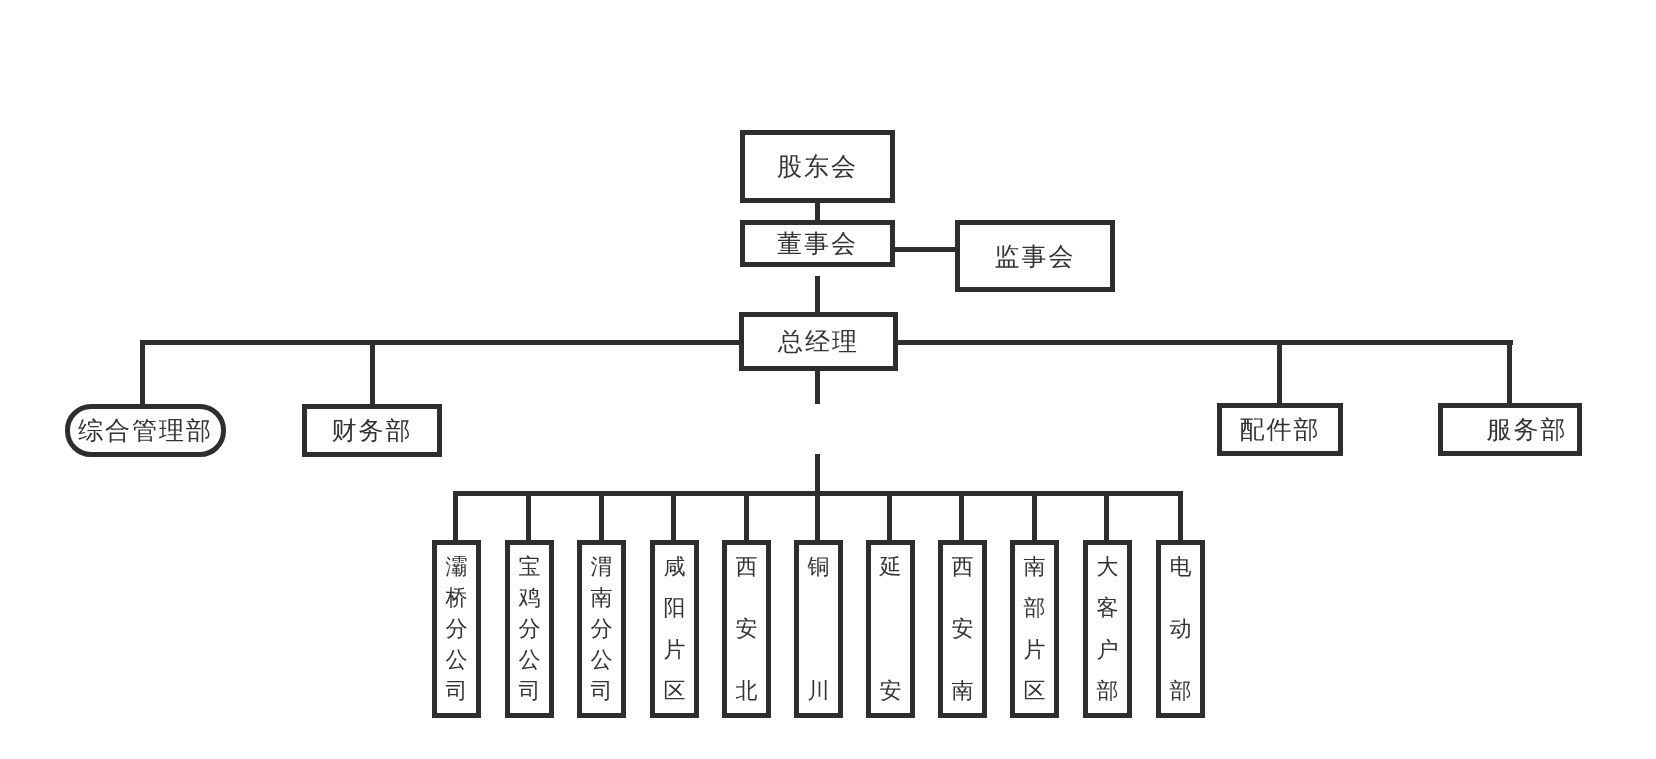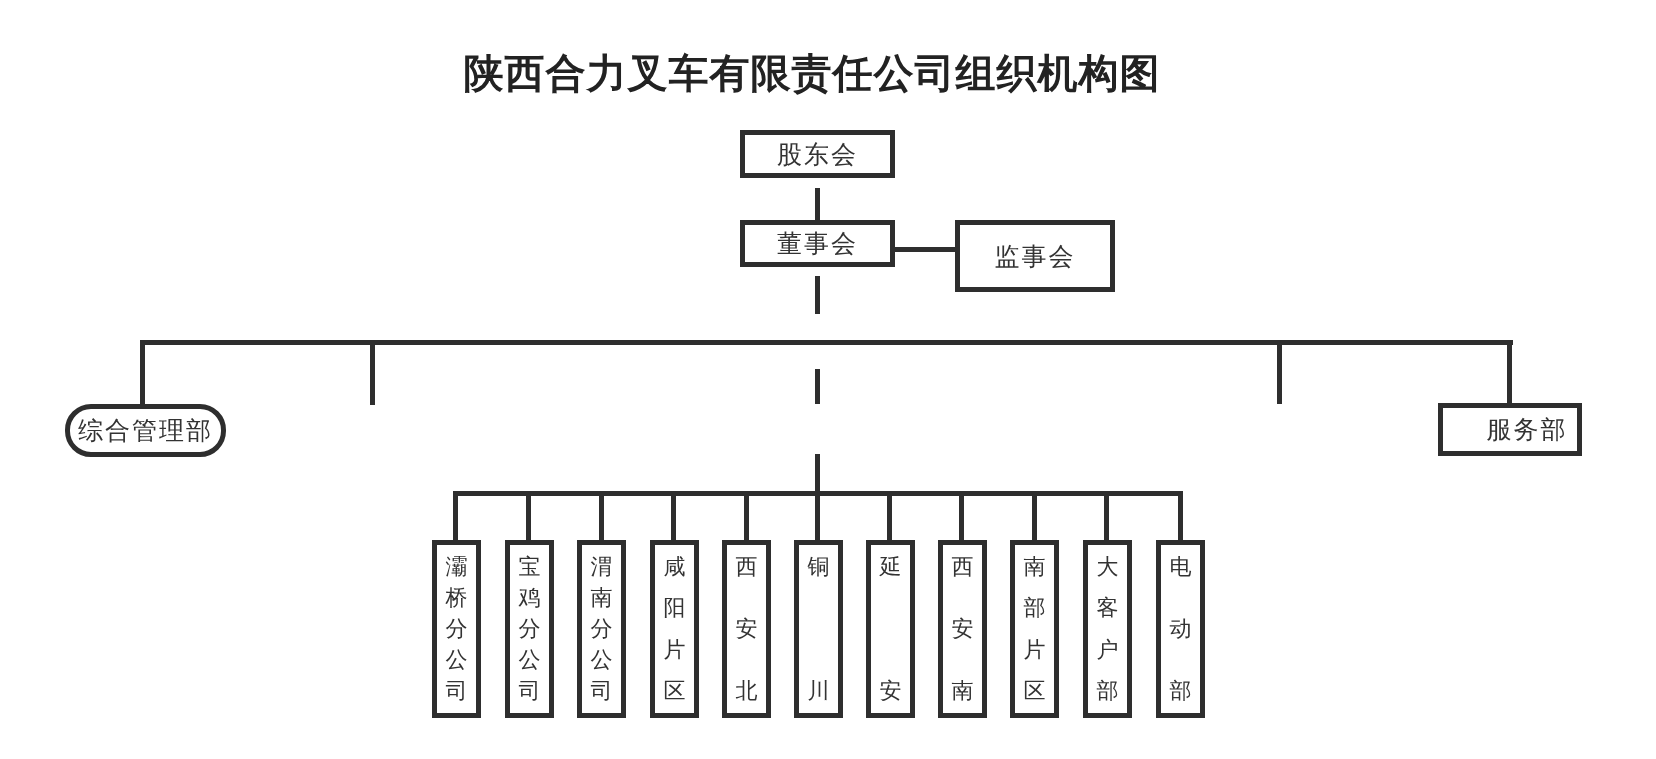--- a/index.html
+++ b/index.html
@@ -63,21 +63,20 @@
     position:absolute;
     background:var(--line-color);
     z-index:1;
   }
 </style>
 </head>
 <body>
 
 <div class="canvas">
 
-  <div class="title">陕西合力叉车有限责任公司组织机构图</div>
 
   <div class="line" style="left:815px;top:188px;width:5px;height:34px;"></div>
   <div class="line" style="left:893px;top:247px;width:64px;height:5px;"></div>
   <div class="line" style="left:815px;top:276px;width:5px;height:38px;"></div>
 
   <div class="line" style="left:140px;top:340px;width:1373px;height:5px;"></div>
   <div class="line" style="left:140px;top:341px;width:5px;height:64px;"></div>
   <div class="line" style="left:370px;top:341px;width:5px;height:64px;"></div>
   <div class="line" style="left:815px;top:369px;width:5px;height:35px;"></div>
   <div class="line" style="left:1277px;top:341px;width:5px;height:63px;"></div>
@@ -89,32 +88,41 @@
   <div class="line" style="left:526px;top:492px;width:5px;height:49px;"></div>
   <div class="line" style="left:599px;top:492px;width:5px;height:49px;"></div>
   <div class="line" style="left:671px;top:492px;width:5px;height:49px;"></div>
   <div class="line" style="left:744px;top:492px;width:5px;height:49px;"></div>
   <div class="line" style="left:887px;top:492px;width:5px;height:49px;"></div>
   <div class="line" style="left:959px;top:492px;width:5px;height:49px;"></div>
   <div class="line" style="left:1032px;top:492px;width:5px;height:49px;"></div>
   <div class="line" style="left:1104px;top:492px;width:5px;height:49px;"></div>
   <div class="line" style="left:1178px;top:492px;width:5px;height:49px;"></div>
 
-  <div class="node" style="left:740px;top:130px;width:155px;height:48px;">
+  <div class="node" style="left:740px;top:130px;width:155px;height:73px;">
     <span>股东会</span>
   </div>
   <div class="node" style="left:740px;top:220px;width:155px;height:47px;">
     <span>董事会</span>
   </div>
   <div class="node" style="left:955px;top:220px;width:160px;height:72px;">
     <span>监事会</span>
   </div>
+  <div class="node" style="left:739px;top:312px;width:159px;height:59px;">
+    <span>总经理</span>
+  </div>
 
   <div class="node" style="left:65px;top:404px;width:161px;height:53px;border-radius:26px;">
     <span>综合管理部</span>
+  </div>
+  <div class="node" style="left:302px;top:404px;width:140px;height:53px;">
+    <span>财务部</span>
+  </div>
+  <div class="node" style="left:1217px;top:403px;width:126px;height:53px;">
+    <span>配件部</span>
   </div>
   <div class="node" style="left:1438px;top:403px;width:144px;height:53px;padding-left:34px;">
     <span>服务部</span>
   </div>
 
   <div class="vnode" style="left:432px;">
       <span>灞</span>
       <span>桥</span>
       <span>分</span>
       <span>公</span>

